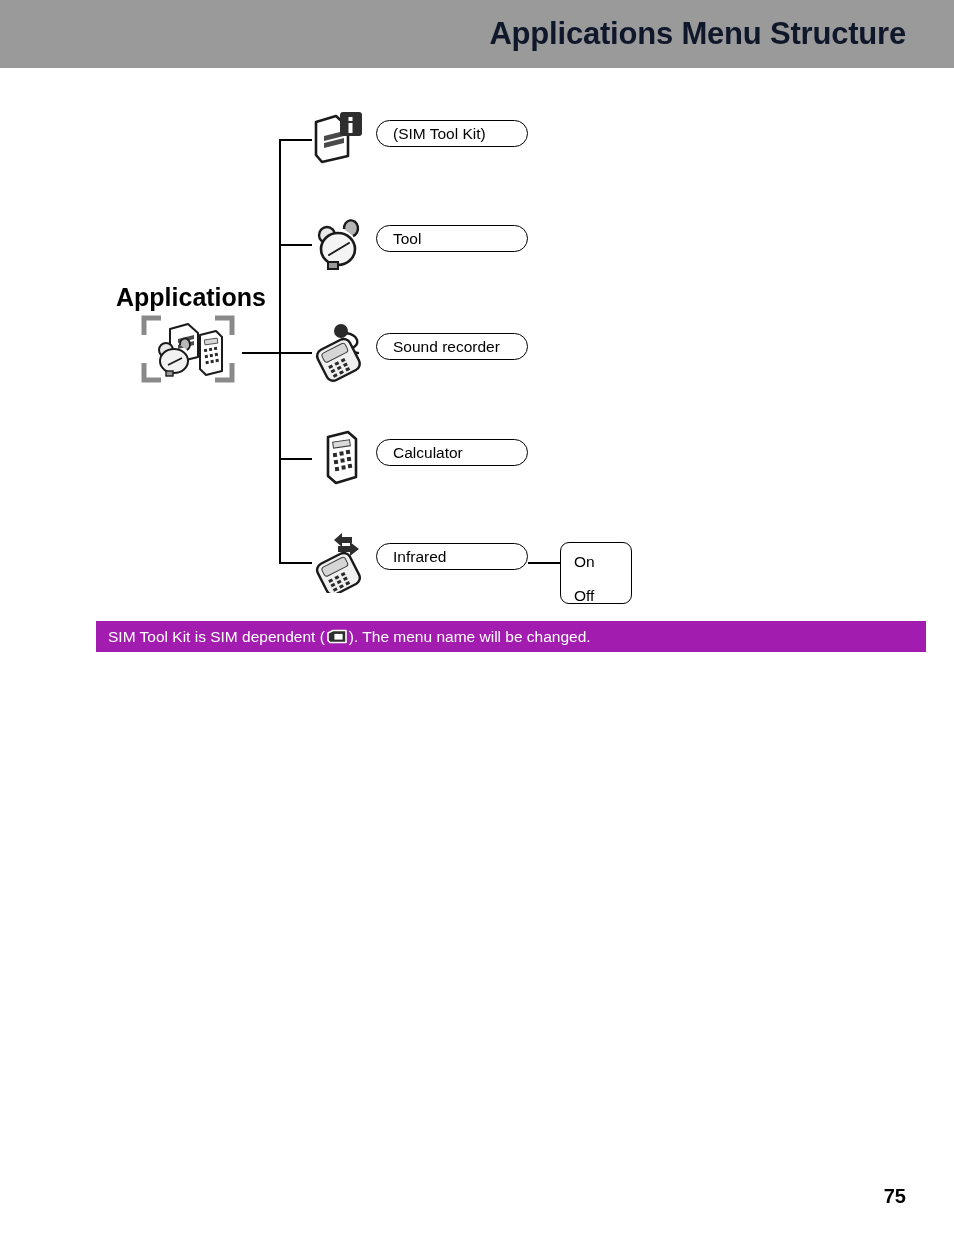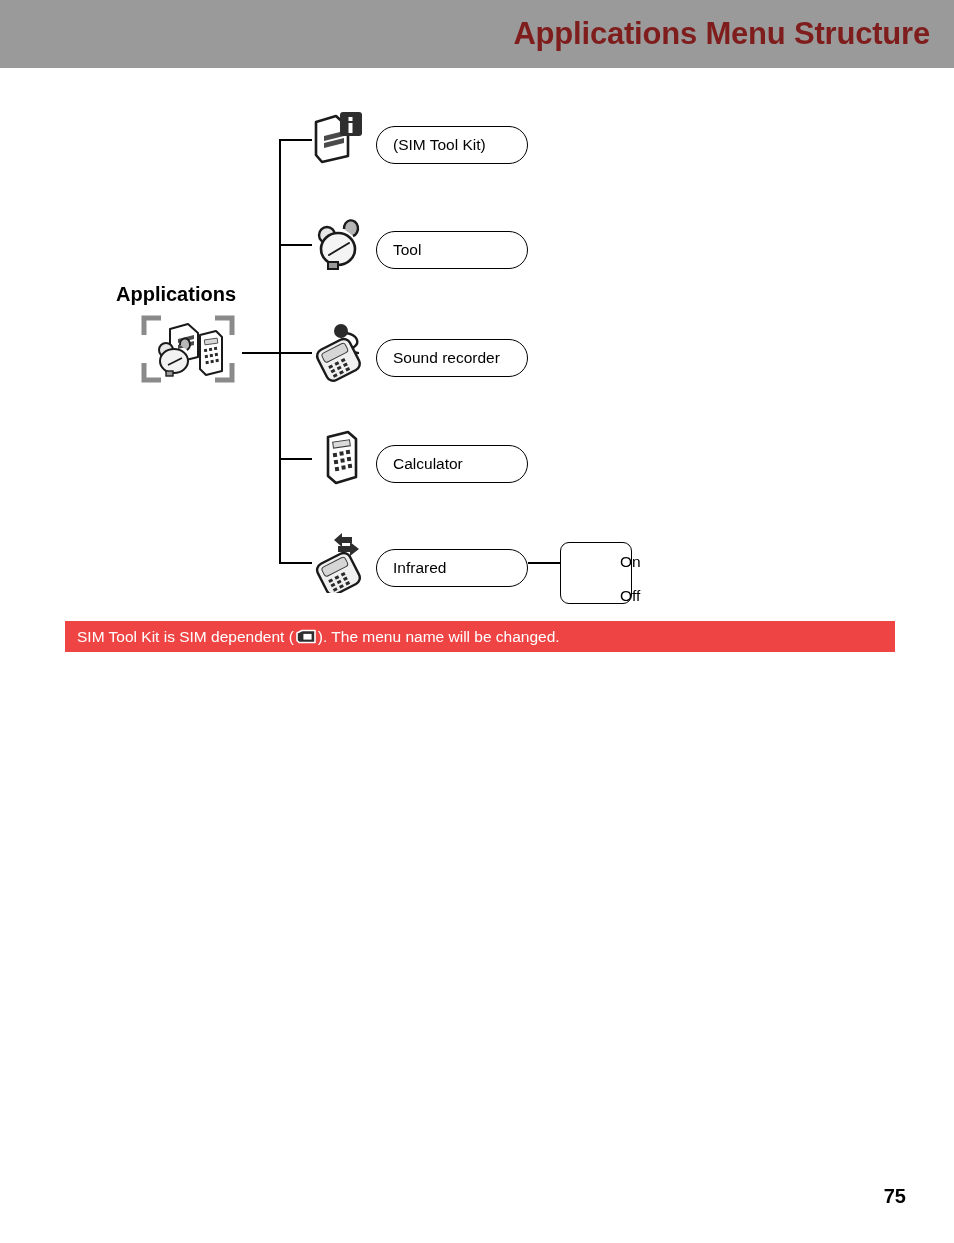--- a/index.html
+++ b/index.html
@@ -18,43 +18,43 @@
 
   
   #header-bar {
     position: absolute;
     left: 0; top: 0;
     width: 954px; height: 68px;
     background: #9a9a9a;
   }
   #header-title {
     position: absolute;
-    right: 24px;
+    right: 48px;
     top: 16px;
     font-size: 31px;
     font-weight: bold;
-    color: #7f1d1d;
+    color: #0f172a;
     letter-spacing: -0.2px;
     white-space: nowrap;
   }
 
   
   #diagram {
     position: absolute;
     left: 0; top: 68px;
     width: 954px;
     height: 600px;
   }
 
   
   #root-label {
     position: absolute;
     left: 116px;
     top: 215px;
-    font-size: 20px;
+    font-size: 25px;
     font-weight: bold;
     white-space: nowrap;
   }
   #root-icon {
     position: absolute;
     left: 140px;
     top: 245px;
     width: 96px;
     height: 72px;
   }
@@ -80,26 +80,25 @@
   .row-icon {
     position: absolute;
     left: 0; top: 0;
     width: 62px; height: 62px;
   }
   .pill {
     position: absolute;
     left: 66px;
     top: 12px;
     width: 152px;
-    height: 38px;
+    height: 27px;
     border: 1.6px solid #000;
     border-radius: 20px;
     background: #fff;
     box-sizing: border-box;
-    margin-top: 6px;
   }
   .pill-label {
     position: absolute;
     left: 16px;
     top: 50%;
     transform: translateY(-50%);
     font-size: 15.5px;
     white-space: nowrap;
   }
 
@@ -113,33 +112,32 @@
     border: 1.8px solid #000;
     border-radius: 9px;
     background: #fff;
     box-sizing: border-box;
   }
   #sub-box .sub-line {
     position: absolute;
     left: 13px;
     font-size: 15.5px;
     white-space: nowrap;
-    margin-left: 46px;
   }
   #sub-on  { top: 10px; }
   #sub-off { top: 44px; }
 
   
   #note-bar {
     position: absolute;
-    left: 65px;
+    left: 96px;
     top: 621px;
     width: 830px;
     height: 31px;
-    background: #ef4444;
+    background: #a21caf;
   }
   #note-text {
     position: absolute;
     left: 12px;
     top: 50%;
     transform: translateY(-50%);
     color: #ffffff;
     font-size: 15.5px;
     white-space: nowrap;
     display: flex;

